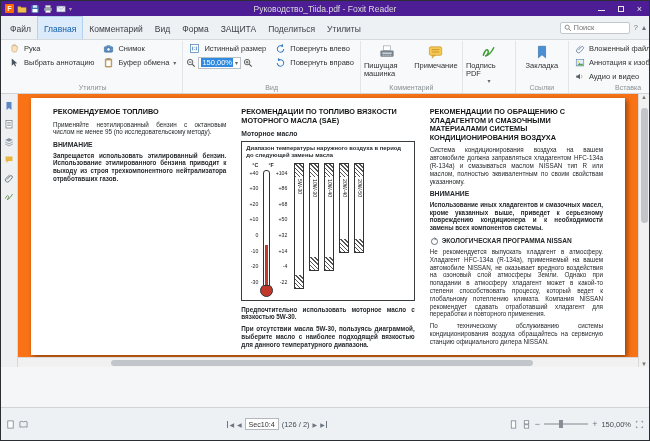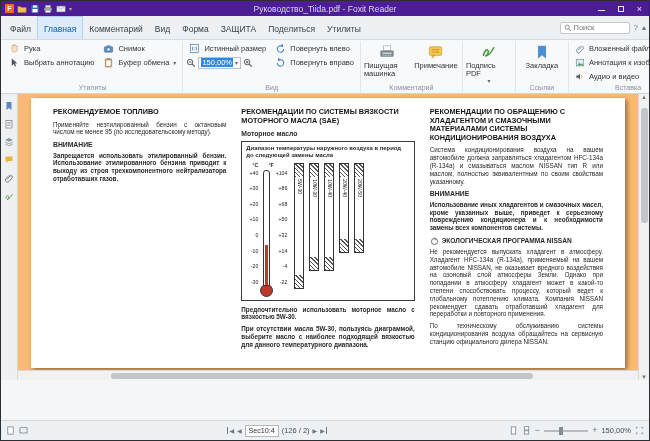--- a/index.html
+++ b/index.html
@@ -39,21 +39,21 @@
   .lbtn { width:46px; display:flex; flex-direction:column; align-items:center; text-align:left; font-size:7.5px; color:#333; line-height:1.05; padding-top:1px; }
   .lbtn .ic { height:19px; display:flex; align-items:center; }
   .caret { font-size:6px; color:#666; }
   .zoomrow { display:flex; align-items:center; gap:2px; height:13px; }
   .zoombox { background:#fff; border:1px solid #b9c0c6; height:12px; display:flex; align-items:center; padding:0 2px; gap:2px; }
   .zoomsel { background:#2f8ae0; color:#fff; font-size:7.5px; padding:0 1px; }
 
   
   .main { flex:1; display:flex; min-height:0; }
   .panelbar { width:17px; flex:0 0 auto; background:#eef0f2; border-right:1px solid #d5d9dc; display:flex; flex-direction:column; align-items:center; padding-top:7px; gap:8px; }
-  .docarea { flex:1; background:#fdba74; position:relative; overflow:hidden; }
+  .docarea { flex:1; background:#f97316; position:relative; overflow:hidden; }
   .vscroll { width:11px; flex:0 0 auto; background:#f1f1f1; border-left:1px solid #d9d9d9; display:flex; flex-direction:column; align-items:center; font-size:6px; color:#777; position:relative; }
   .vthumb { position:absolute; top:14px; left:2px; width:7px; height:115px; background:#c2c6ca; border-radius:3px; }
   .hscroll { position:absolute; left:0; right:0; bottom:0; height:10px; background:#f1f1f1; border-top:1px solid #d9d9d9; }
   .hthumb { position:absolute; left:15%; top:2px; width:68%; height:6px; background:#c2c6ca; border-radius:3px; }
 
   
   .page { position:absolute; left:13px; right:13px; top:4px; bottom:12px; background:#fff; box-shadow:2px 2px 5px rgba(0,0,0,.45); padding:10px 22px 8px; display:flex; gap:15px; overflow:hidden; }
   .col { flex:1; font-size:6.3px; color:#26292c; line-height:1.24; }
   .col .h1 { font-size:7.3px; font-weight:bold; color:#121416; margin-bottom:4px; line-height:1.18; }
   .col .h2 { font-size:6.8px; font-weight:bold; margin:5px 0 2px; }
@@ -73,21 +73,21 @@
   .tube::after { content:''; position:absolute; left:1px; right:1px; bottom:0; height:40px; background:#c0392b; }
   .bulb { width:13px; height:13px; border-radius:50%; background:#c0392b; border:1px solid #333; margin-top:-2px; }
   .oil-bars { display:flex; gap:5px; align-items:flex-start; padding-top:1px; }
   .oil-bar { width:10px; border:1px solid #333; background:#fff; position:relative; }
   .oil-bar::before, .oil-bar::after { content:''; position:absolute; left:0; right:0; height:13px; background:repeating-linear-gradient(45deg,#555 0,#555 1px,transparent 1px,transparent 3px); }
   .oil-bar::before { top:0; } .oil-bar::after { bottom:0; }
   .oil-bar span { position:absolute; top:15px; left:1px; writing-mode:vertical-rl; font-size:5.2px; color:#111; white-space:nowrap; }
   .eco-head { display:flex; align-items:center; gap:3px; font-size:6.6px; font-weight:bold; margin:5px 0 2px; }
 
   
-  .statusbar { height:20px; flex:0 0 auto; background:#eef1f4; border-top:1px solid #d0d4d8; display:flex; align-items:center; font-size:7.5px; color:#454b50; padding:0 5px; gap:4px;margin-top:40px; }
+  .statusbar { height:33px; flex:0 0 auto; background:#eef1f4; border-top:1px solid #d0d4d8; display:flex; align-items:center; font-size:7.5px; color:#454b50; padding:0 5px; gap:4px;margin-top:40px; }
   .sb-left { display:flex; gap:4px; align-items:center; }
   .sb-spacer1 { flex:1.1; } .sb-spacer2 { flex:1; }
   .nav { display:flex; align-items:center; gap:3px; }
   .navbtn { font-size:6px; color:#6d7680; }
   .navbtn.edge { border-left:1px solid #6d7680; padding-left:1px; }
   .navbtn.edge-r { border-right:1px solid #6d7680; padding-right:1px; }
   .pagefield { width:34px; height:12px; border:1px solid #b2b8bd; background:#fff; font-size:7.2px; font-family:inherit; color:#333; text-align:center; }
   .sb-right { display:flex; align-items:center; gap:4px; }
   .slider { width:44px; height:2px; background:#b8bcc0; position:relative; }
   .slider-thumb { position:absolute; left:34%; top:-3px; width:4px; height:8px; background:#868d94; }
@@ -371,21 +371,21 @@
       <div class="page">
 
         <div class="col">
           <div class="h1">РЕКОМЕНДУЕМОЕ ТОПЛИВО</div>
           <p>Применяйте неэтилированный бензин с октановым числом не менее 95 (по исследовательскому методу).</p>
           <div class="h2">ВНИМАНИЕ</div>
           <p class="bold">Запрещается использовать этилированный бензин. Использование этилированного бензина приводит к выходу из строя трехкомпонентного нейтрализатора отработавших газов.</p>
         </div>
 
         <div class="col">
-          <div class="h1">РЕКОМЕНДАЦИИ ПО СИСТЕМЫ ВЯЗКОСТИ МОТОРНОГО МАСЛА (SAE)</div>
+          <div class="h1">РЕКОМЕНДАЦИИ ПО ТОПЛИВО ВЯЗКОСТИ МОТОРНОГО МАСЛА (SAE)</div>
           <div class="h2">Моторное масло</div>
           <div class="diagram">
             <div class="diagram-title">Диапазон температуры наружного воздуха в период до следующей замены масла</div>
             <div class="diagram-body">
               <div class="thermo-wrap">
                 <div class="thermo-units">
                   <span>°C</span>
                   <span>°F</span>
                 </div>
                 <div class="thermo">

